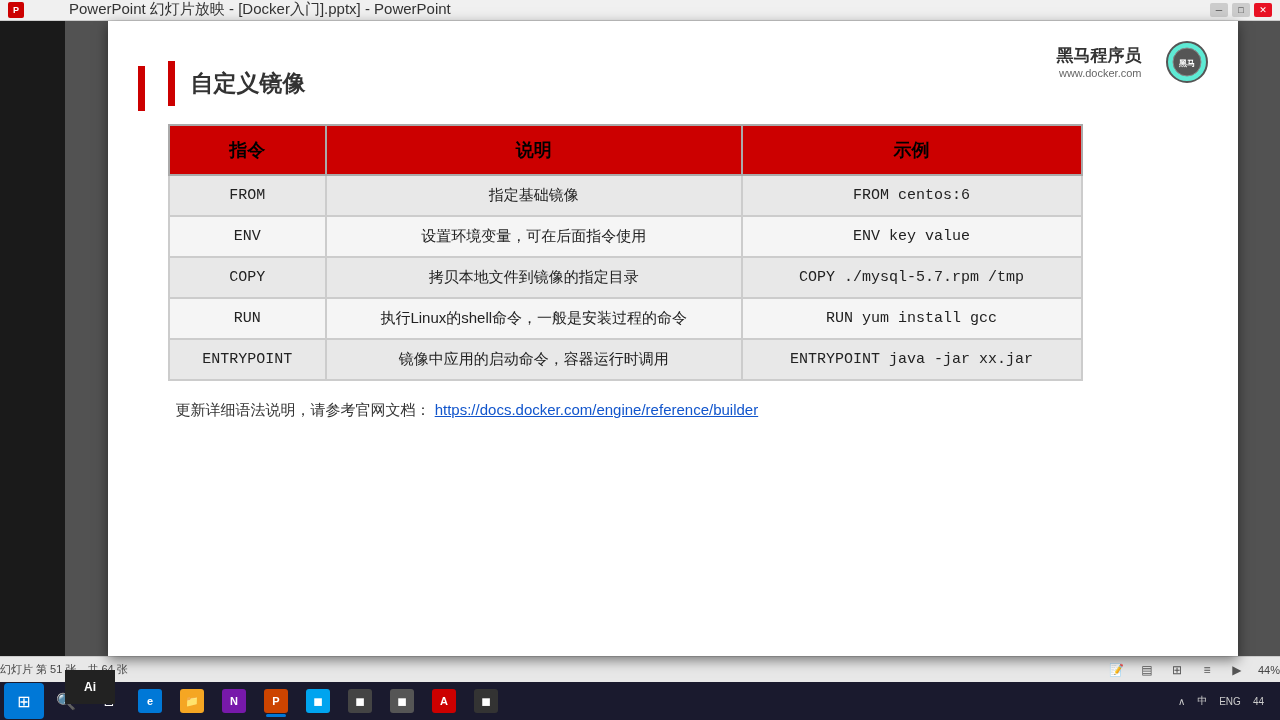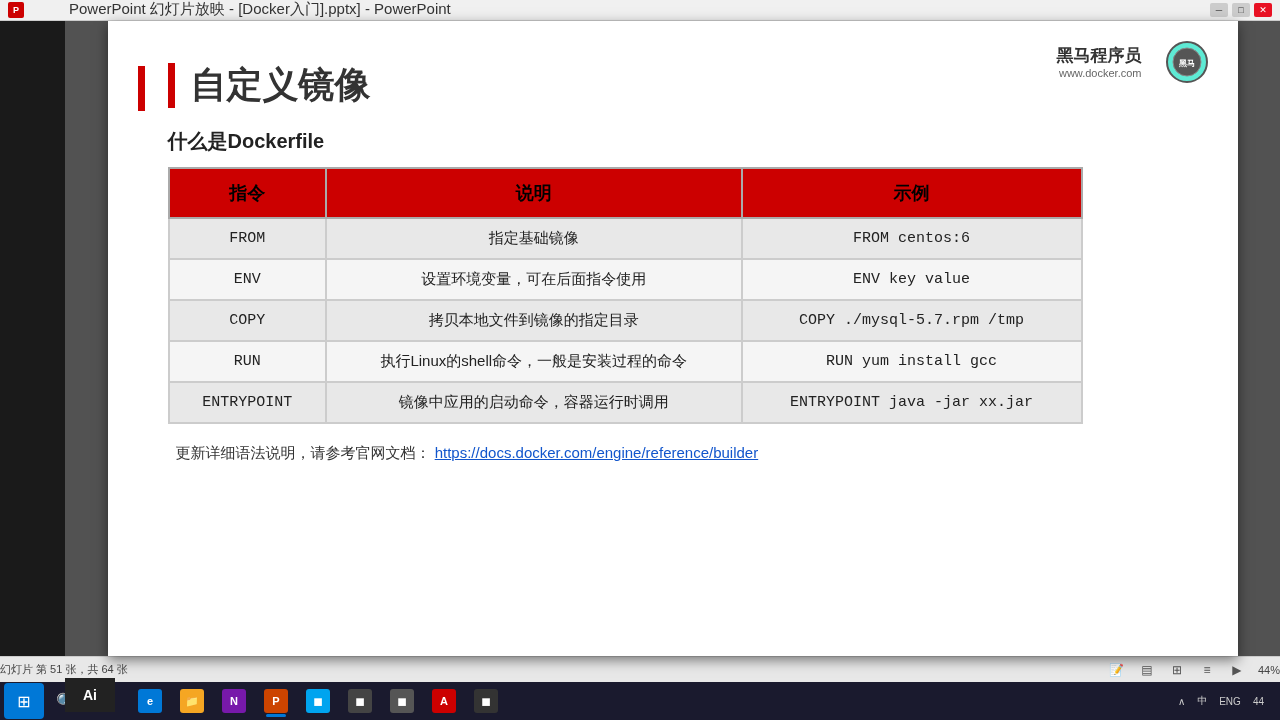--- a/index.html
+++ b/index.html
@@ -103,21 +103,21 @@
     .slide-accent {
       position: absolute;
       left: 30px;
       top: 45px;
       width: 7px;
       height: 45px;
       background: #cc0000;
     }
 
     .slide-title {
-      font-size: 36px;
+      font-size: 23px;
       font-weight: bold;
       color: #333;
       margin-left: 20px;
       margin-bottom: 20px;
     }
 
     .subtitle {
       font-size: 20px;
       font-weight: bold;
       color: #222;
@@ -350,21 +350,20 @@
             <text x="15" y="19" text-anchor="middle" fill="white" font-size="8" font-weight="bold">黑马</text>
           </svg>
         </div>
       </div>
 
       <div style="display:flex;align-items:center;margin-bottom:18px;margin-top:10px;">
         <div style="width:7px;height:45px;background:#cc0000;margin-right:16px;"></div>
         <h1 class="slide-title" style="margin:0;margin-left:0;">自定义镜像</h1>
       </div>
 
-      <h2 class="subtitle">什么是Dockerfile</h2>
 
 
       <table class="dockerfile-table">
         <thead>
           <tr>
             <th>指令</th>
             <th>说明</th>
             <th>示例</th>
           </tr>
         </thead>
@@ -453,14 +452,14 @@
 
   <div class="taskbar-spacer"></div>
 
   <div class="taskbar-tray">
     <span class="tray-item">∧</span>
     <span class="tray-item">中</span>
     <span class="tray-item">ENG</span>
     <span class="tray-item">44</span>
   </div>
 
-  <div style="position:fixed;bottom:8px;left:65px;width:50px;height:34px;background:#222;display:flex;align-items:center;justify-content:center;color:white;font-size:14px;font-weight:bold;">Ai</div>
+  <div style="position:fixed;bottom:16px;left:65px;width:50px;height:34px;background:#222;display:flex;align-items:center;justify-content:center;color:white;font-size:12px;font-weight:bold;">Ai</div>
 </div>
 
 </body></html>

